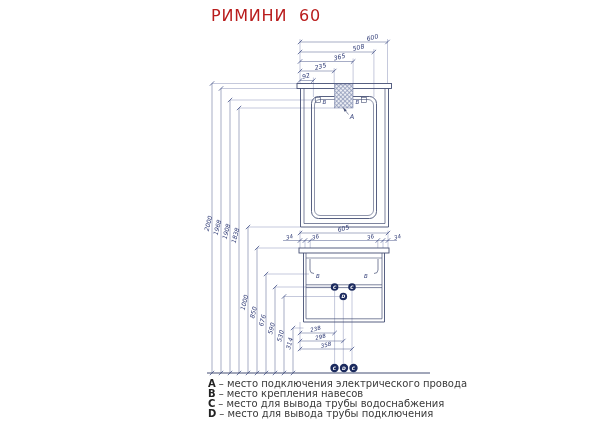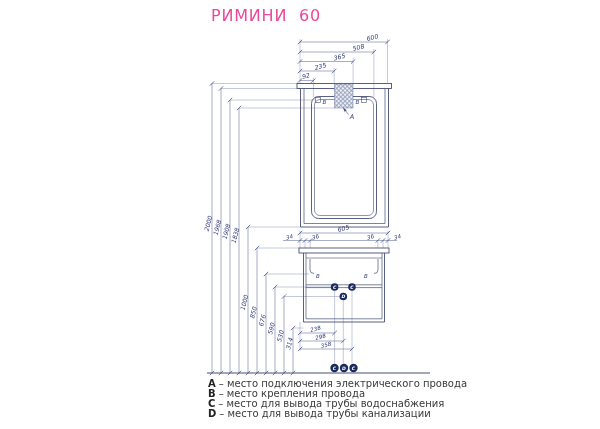--- a/index.html
+++ b/index.html
@@ -1,18 +1,18 @@
 <!DOCTYPE html>
 <html><head>
 <meta charset="utf-8">
 <style>
   html,body{margin:0;padding:0;background:#ffffff;}
   .page{position:relative;width:600px;height:429px;background:#ffffff;overflow:hidden;
         font-family:"DejaVu Sans",sans-serif;}
-  .title{position:absolute;left:211px;top:6px;font-size:16px;color:#ec4899;
+  .title{position:absolute;left:211px;top:6px;font-size:16px;color:#b91c1c;
          letter-spacing:0.8px;white-space:pre;}
   .drawing{position:absolute;left:0;top:0;}
   .legend{position:absolute;left:208px;top:379px;color:#3a3a3a;}
   .legend-row{font-size:10px;line-height:10px;white-space:nowrap;}
   .legend-key{font-weight:bold;color:#222;}
   .legend-text{margin-left:3px;}
   
   .dimt{font:italic 6.2px "DejaVu Sans",sans-serif;fill:#2e3a75;}
   .dimt-sm{font:italic 5.6px "DejaVu Sans",sans-serif;fill:#2e3a75;}
   .mletter{font:italic bold 4.6px "DejaVu Sans",sans-serif;fill:#ffffff;}
@@ -234,23 +234,23 @@
       <text class="blabel" x="318" y="278">B</text>
       <text class="blabel" x="366" y="278">B</text>
     </g>
   </svg>
 
   <div class="legend">
     <div class="legend-row">
       <span class="legend-key">A</span><span class="legend-text">– место подключения электрического провода</span>
     </div>
     <div class="legend-row">
-      <span class="legend-key">B</span><span class="legend-text">– место крепления провода</span>
+      <span class="legend-key">B</span><span class="legend-text">– место крепления навесов</span>
     </div>
     <div class="legend-row">
       <span class="legend-key">C</span><span class="legend-text">– место для вывода трубы водоснабжения</span>
     </div>
     <div class="legend-row">
-      <span class="legend-key">D</span><span class="legend-text">– место для вывода трубы канализации</span>
+      <span class="legend-key">D</span><span class="legend-text">– место для вывода трубы подключения</span>
     </div>
   </div>
 
 </div>
 
 </body></html>

